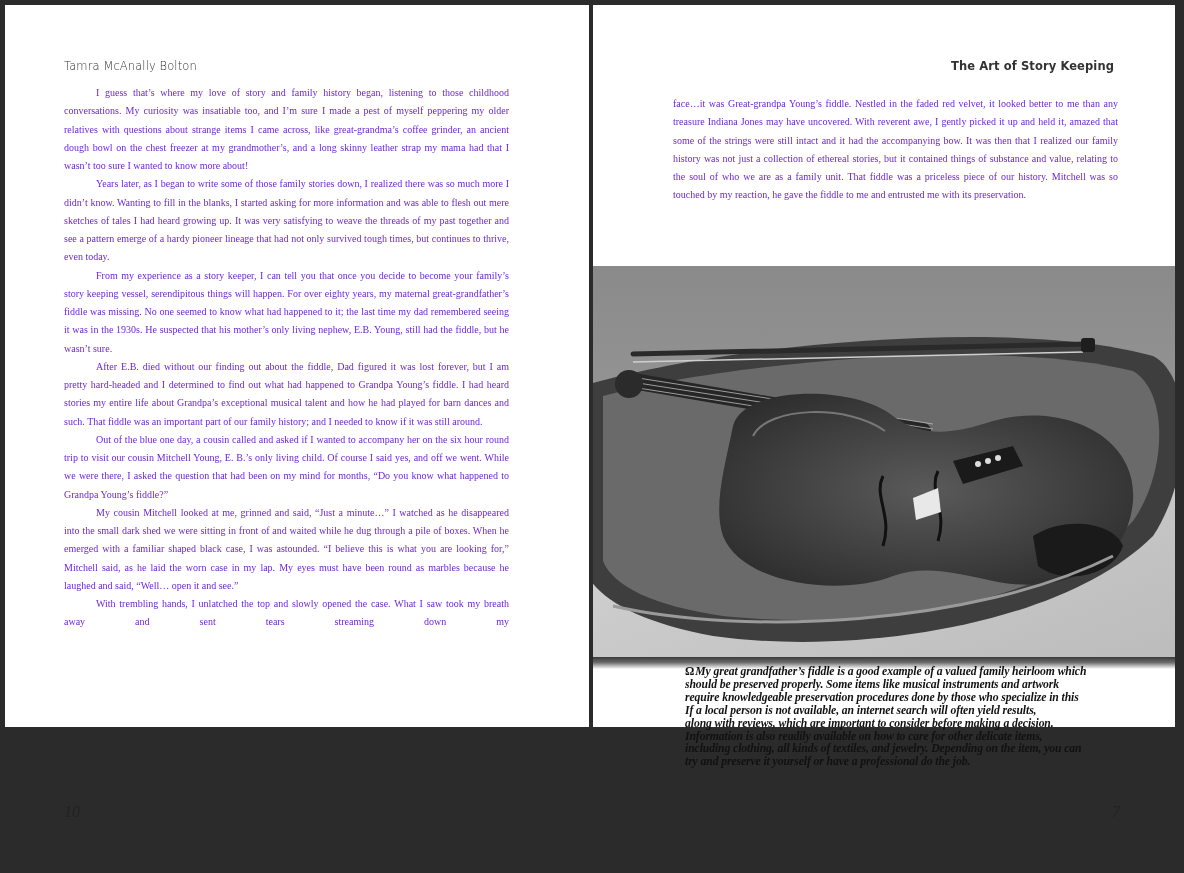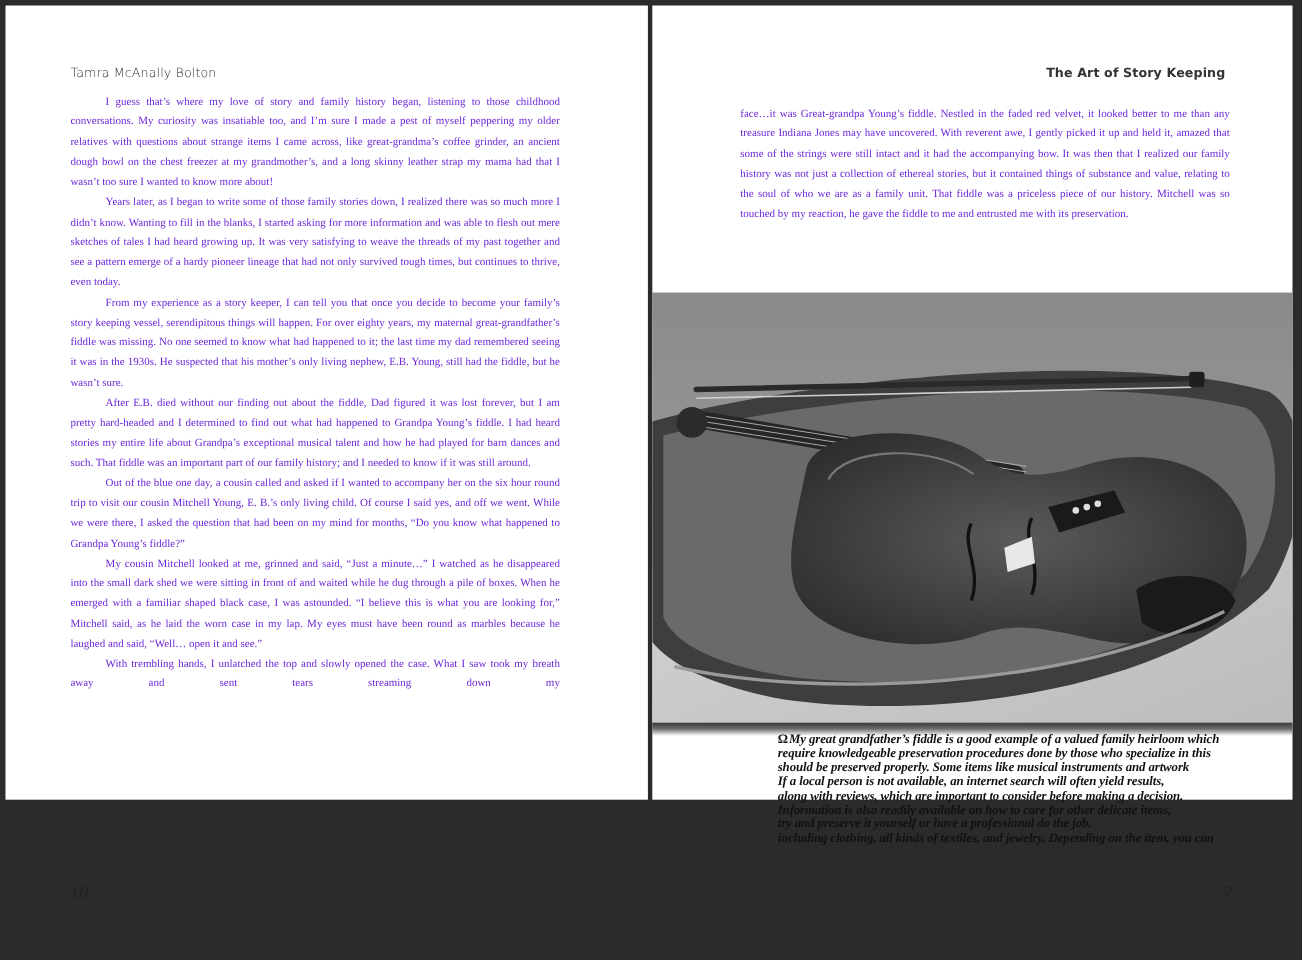--- a/index.html
+++ b/index.html
@@ -50,21 +50,21 @@
     background: linear-gradient(180deg, #3a3a3a 0%, #6a6a6a 45%, rgba(255,255,255,0) 100%);
   }
   #photo svg { display: block; }
 
   #caption {
     position: absolute; left: 92px; top: 661px; width: 440px;
     font-style: italic; font-weight: bold; font-size: 11.7px; line-height: 12.9px;
     color: #111; letter-spacing: -0.1px;
   }
   #caption .glyph { font-style: normal; font-weight: bold; margin-right: 1px; }
-  .cap-line { display: block; white-space: nowrap; margin-left: 22px; }
+  .cap-line { display: block; white-space: nowrap; }
 </style>
 </head>
 <body>
 
 <div class="page" id="page-left">
   <div class="running-head" id="head-left">Tamra McAnally Bolton</div>
   <div class="body-text" id="left-text">
     <p>I guess that’s where my love of story and family history began, listening to those childhood conversations. My curiosity was insatiable too, and I’m sure I made a pest of myself peppering my older relatives with questions about strange items I came across, like great-grandma’s coffee grinder, an ancient dough bowl on the chest freezer at my grandmother’s, and a long skinny leather strap my mama had that I wasn’t too sure I wanted to know more about!</p>
     <p>Years later, as I began to write some of those family stories down, I realized there was so much more I didn’t know. Wanting to fill in the blanks, I started asking for more information and was able to flesh out mere sketches of tales I had heard growing up. It was very satisfying to weave the threads of my past together and see a pattern emerge of a hardy pioneer lineage that had not only survived tough times, but continues to thrive, even today.</p>
     <p>From my experience as a story keeper, I can tell you that once you decide to become your family’s story keeping vessel, serendipitous things will happen. For over eighty years, my maternal great-grandfather’s fiddle was missing. No one seemed to know what had happened to it; the last time my dad remembered seeing it was in the 1930s. He suspected that his mother’s only living nephew, E.B. Young, still had the fiddle, but he wasn’t sure.</p>
@@ -131,23 +131,23 @@
 
       <path d="M440 270 C470 250 520 255 530 280 C520 310 470 320 445 300 Z" fill="#1a1a1a"></path>
 
       <path d="M20 340 C150 370 380 360 520 290" stroke="#9a9a9a" stroke-width="3" fill="none"></path>
     </svg>
   </div>
   <div id="photo-shadow"></div>
 
   <div id="caption">
     <span class="cap-line"><span class="glyph">Ω</span><span>My great grandfather’s fiddle is a good example of a valued family heirloom which</span></span>
+    <span class="cap-line">should be preserved properly. Some items like musical instruments and artwork</span>
     <span class="cap-line">require knowledgeable preservation procedures done by those who specialize in this</span>
-    <span class="cap-line">should be preserved properly. Some items like musical instruments and artwork</span>
     <span class="cap-line">If a local person is not available, an internet search will often yield results,</span>
     <span class="cap-line">along with reviews, which are important to consider before making a decision.</span>
     <span class="cap-line">Information is also readily available on how to care for other delicate items,</span>
+    <span class="cap-line">including clothing, all kinds of textiles, and jewelry. Depending on the item, you can</span>
     <span class="cap-line">try and preserve it yourself or have a professional do the job.</span>
-    <span class="cap-line">including clothing, all kinds of textiles, and jewelry. Depending on the item, you can</span>
   </div>
 
   <div class="folio" id="folio-right">7</div>
 </div>
 
 </body></html>

